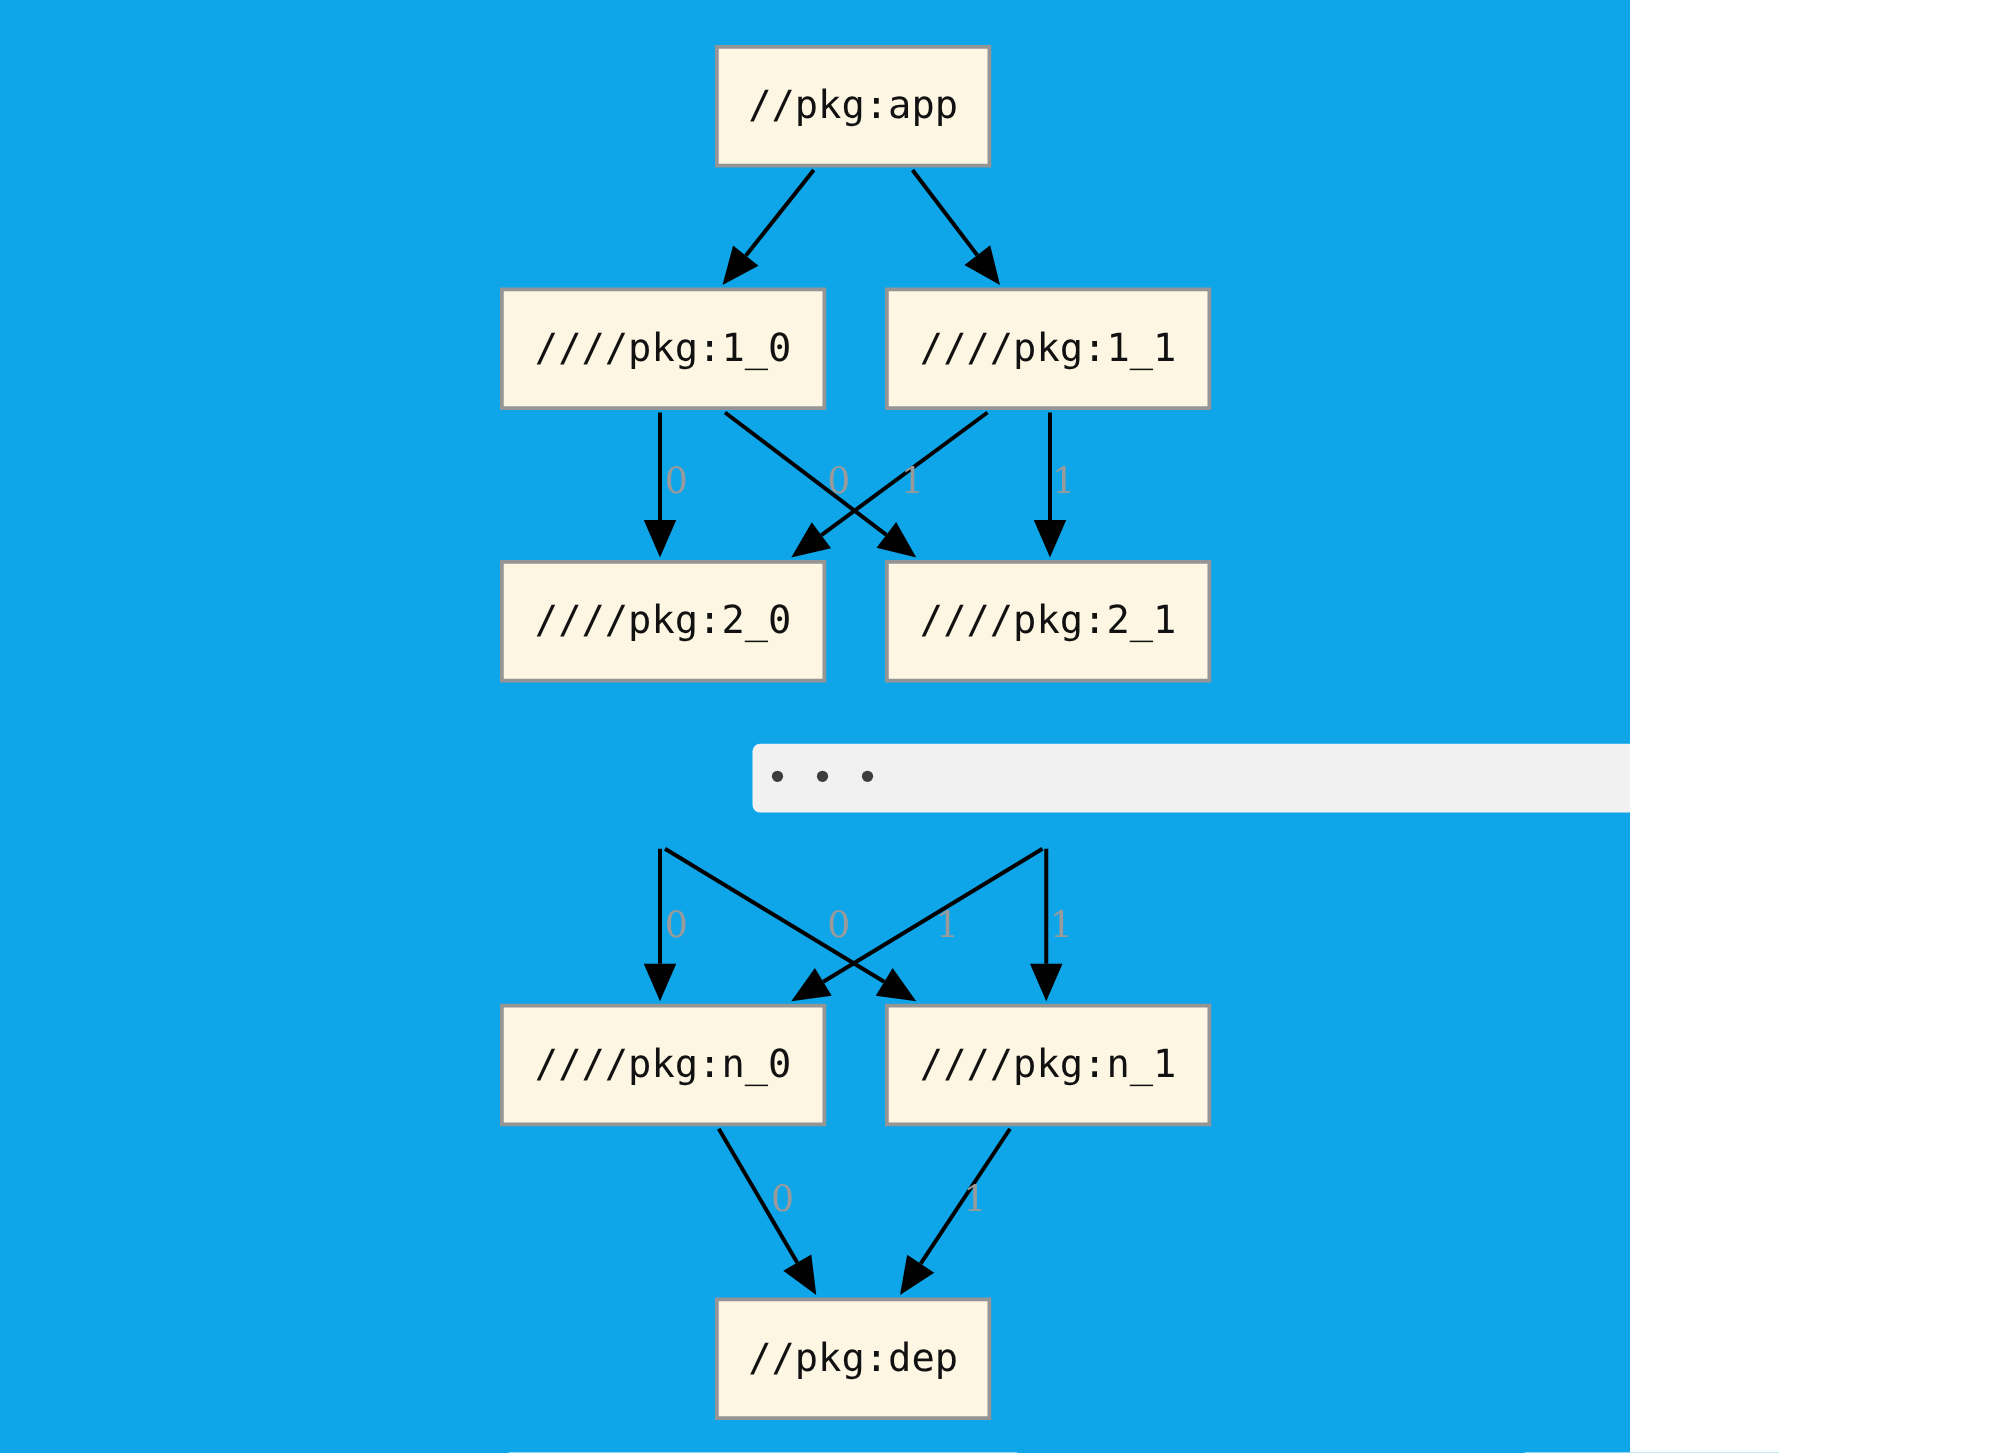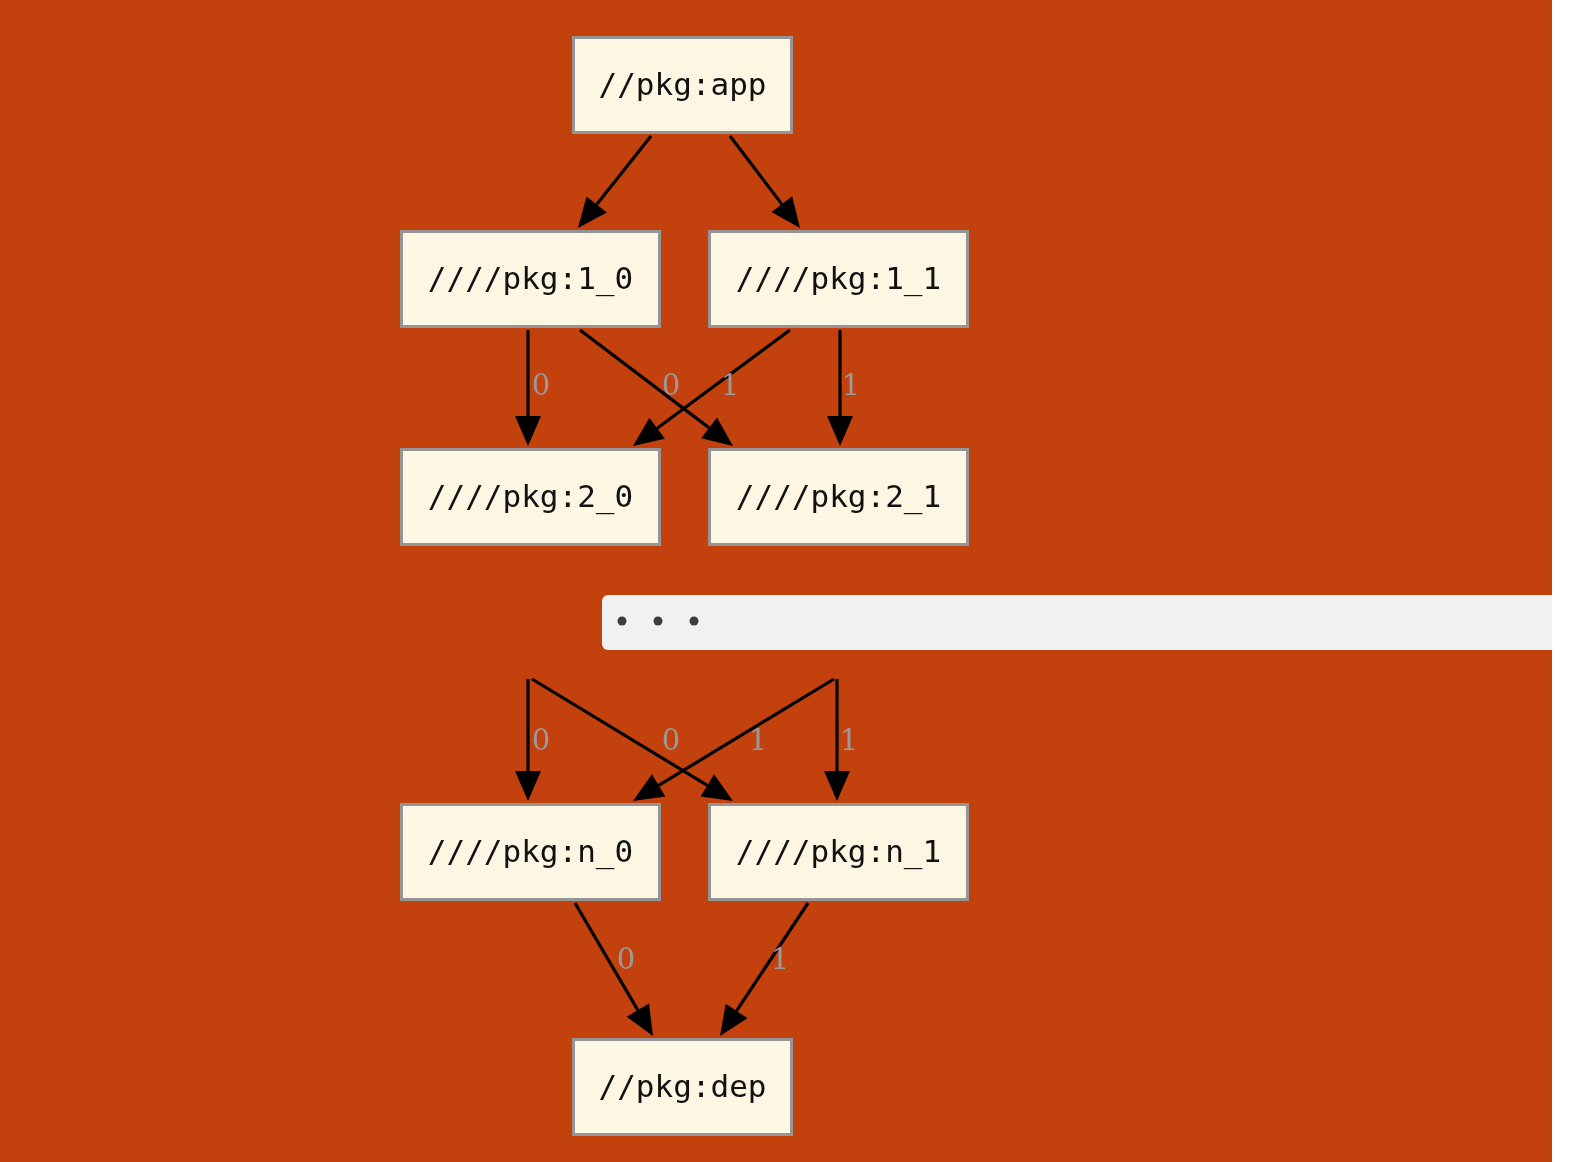--- a/index.html
+++ b/index.html
@@ -6,23 +6,23 @@
   html, body {
     margin: 0;
     padding: 0;
     background: #ffffff;
   }
   body {
     font-family: "DejaVu Sans Mono", monospace;
   }
   #canvas {
     position: relative;
-    width: 1552px;
+    width: 1304px;
     height: 1162px;
-    background: #c2410c;
+    background: #0ea5e9;
     overflow: hidden;
   }
   #graph-svg {
     position: absolute;
     left: 0;
     top: 0;
     width: 1592px;
     height: 1162px;
   }
   .node-rect {

